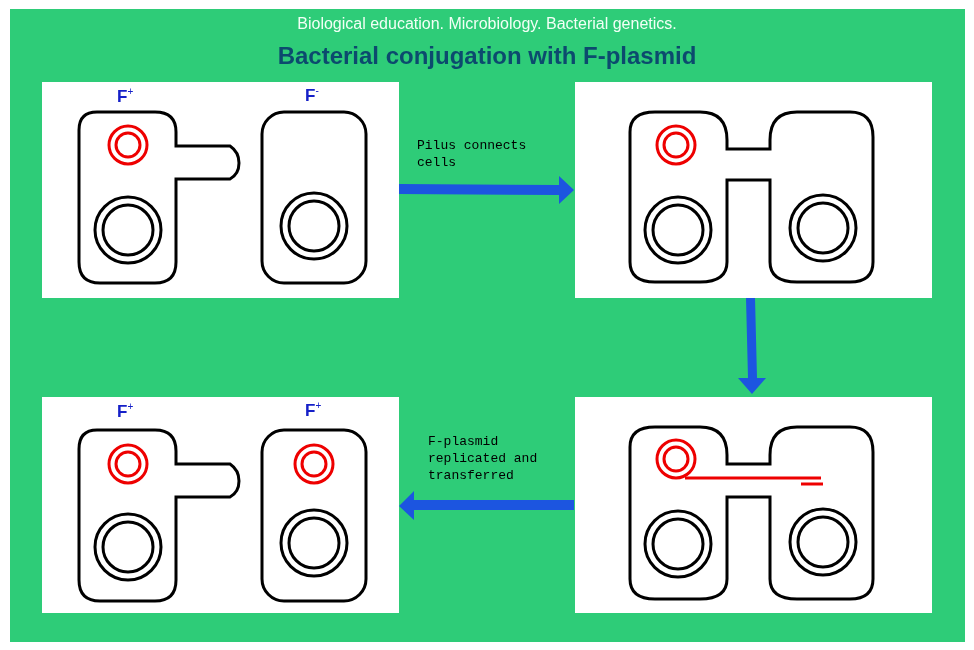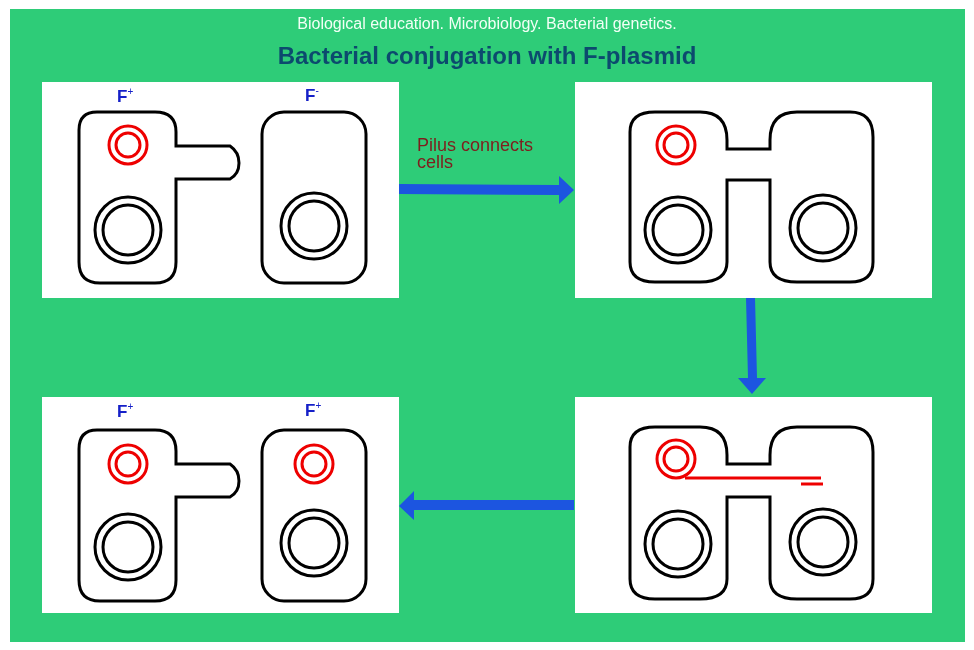--- a/index.html
+++ b/index.html
@@ -4,21 +4,21 @@
   <style>
     html, body { margin: 0; padding: 0; background: #ffffff; }
     body { width: 974px; height: 650px; position: relative; overflow: hidden; font-family: "Liberation Sans", sans-serif; }
     #stage { position: absolute; left: 10px; top: 9px; width: 955px; height: 633px; background: #2ecc78; }
     .subtitle { position: absolute; left: 0; width: 954px; top: 6px; text-align: center; color: #f2fff6; font-size: 16px; }
     .title { position: absolute; left: 0; width: 954px; top: 33px; text-align: center; color: #0c4a6e; font-size: 24px; font-weight: bold; }
     .panel { position: absolute; background: #ffffff; width: 357px; height: 216px; }
     .panel svg { position: absolute; left: 0; top: 0; }
     .flabel { position: absolute; font-weight: bold; color: #1520c8; font-size: 17px; line-height: 17px; }
     .flabel sup { font-size: 10px; position: relative; top: -7px; vertical-align: baseline; font-weight: normal; }
-    .caption { position: absolute; color: #7f1d1d; font-family: Liberation Sans, sans-serif; font-size: 18px; line-height: 17px; }
+    .caption { position: absolute; color: #000000; font-family: Liberation Mono, monospace; font-size: 13px; line-height: 17px; }
     #arrows { position: absolute; left: 0; top: 0; }
   </style>
 </head>
 <body>
 
 <div id="stage">
   <div class="subtitle">Biological education.  Microbiology.  Bacterial genetics.</div>
   <div class="title">Bacterial conjugation with F-plasmid</div>
 
   <div class="panel" style="left:32px; top:73px;">
@@ -88,13 +88,18 @@
     </g>
     <g>
       <polygon points="564,491 404,491 404,482 389,497 404,511 404,501 564,501" fill="#1c55e0"></polygon>
     </g>
   </svg>
 
   <div class="caption" style="left:407px; top:128px;">
     <div>Pilus connects</div>
     <div>cells</div>
   </div>
+  <div class="caption" style="left:418px; top:424px;">
+    <div>F-plasmid</div>
+    <div>replicated and</div>
+    <div>transferred</div>
+  </div>
 </div>
 
 </body></html>

